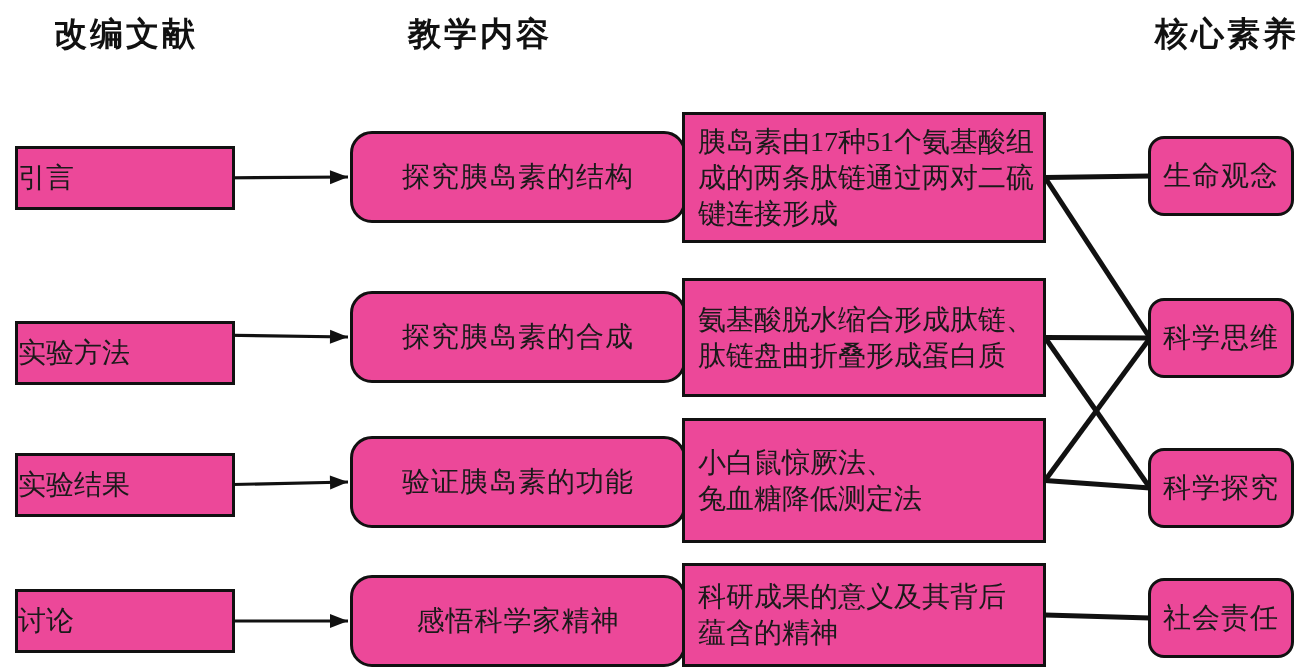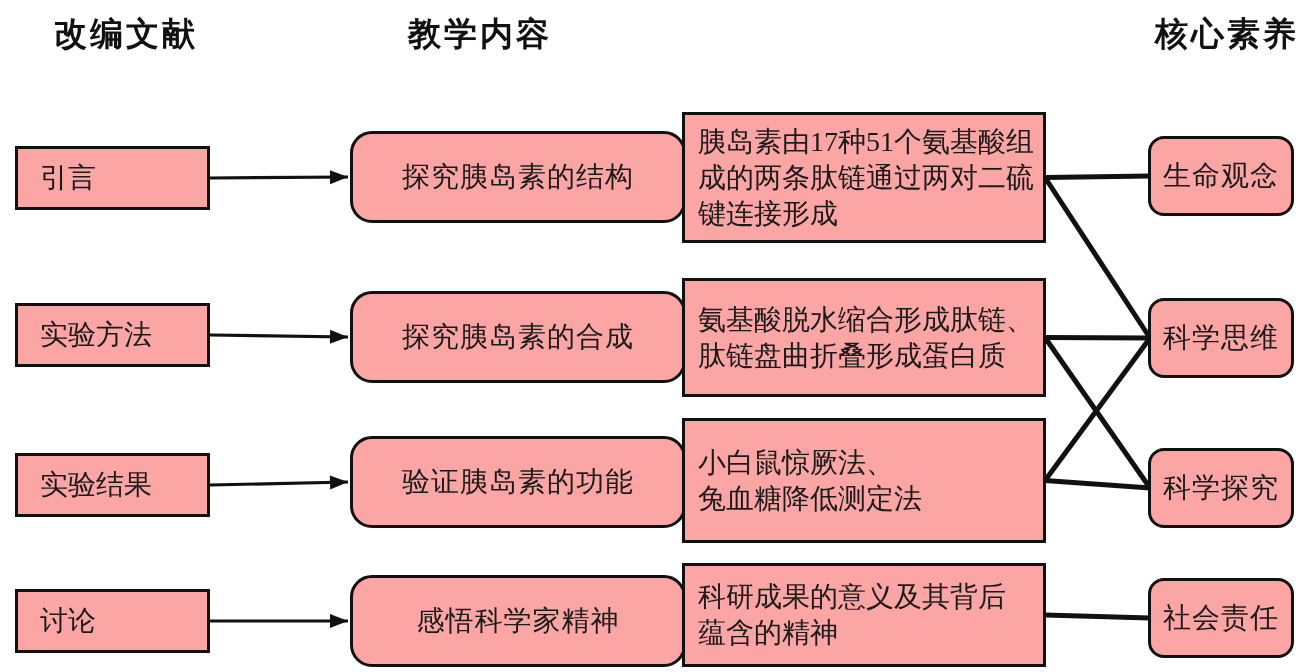--- a/index.html
+++ b/index.html
@@ -31,30 +31,29 @@
     font-family: "Liberation Sans", "DejaVu Sans", sans-serif;
     font-weight: 700;
     font-size: 33px;
     letter-spacing: 3px;
     color: #111111;
     white-space: nowrap;
   }
   .node {
     position: absolute;
     box-sizing: border-box;
-    background: #fca5a5;
+    background: #ec4899;
     display: flex;
   }
   .lit-box {
     left: 15px;
-    width: 195px;
+    width: 220px;
     height: 64px;
     border: 3px solid #111111;
     align-items: center;
-    padding-left: 22px;
     font-size: 28px;
   }
   .teach-box {
     left: 350px;
     width: 336px;
     height: 92px;
     border: 3.5px solid #111111;
     border-radius: 22px;
     align-items: center;
     justify-content: center;
@@ -113,21 +112,21 @@
       <line stroke-width="5" x1="1045" y1="480.5" x2="1150" y2="338" stroke="#111111"></line>
       <line stroke-width="5" x1="1045" y1="480.5" x2="1150" y2="488" stroke="#111111"></line>
       <line stroke-width="5" x1="1045" y1="615" x2="1150" y2="618" stroke="#111111"></line>
     </svg>
 
   <div class="col-header" style="left:46px;  width:160px;">改编文献</div>
   <div class="col-header" style="left:400px; width:160px;">教学内容</div>
   <div class="col-header" style="left:1147px;width:160px;">核心素养</div>
 
   <div class="node lit-box" style="top:146px;">引言</div>
-  <div class="node lit-box" style="top:303px;">实验方法</div>
+  <div class="node lit-box" style="top:321px;">实验方法</div>
   <div class="node lit-box" style="top:453px;">实验结果</div>
   <div class="node lit-box" style="top:589px;">讨论</div>
 
   <div class="node teach-box" style="top:131px;">探究胰岛素的结构</div>
   <div class="node teach-box" style="top:291px;">探究胰岛素的合成</div>
   <div class="node teach-box" style="top:436px;">验证胰岛素的功能</div>
   <div class="node teach-box" style="top:575px;">感悟科学家精神</div>
 
   <div class="node know-box" style="top:112px; height:131px;">胰岛素由17种51个氨基酸组
 成的两条肽链通过两对二硫

